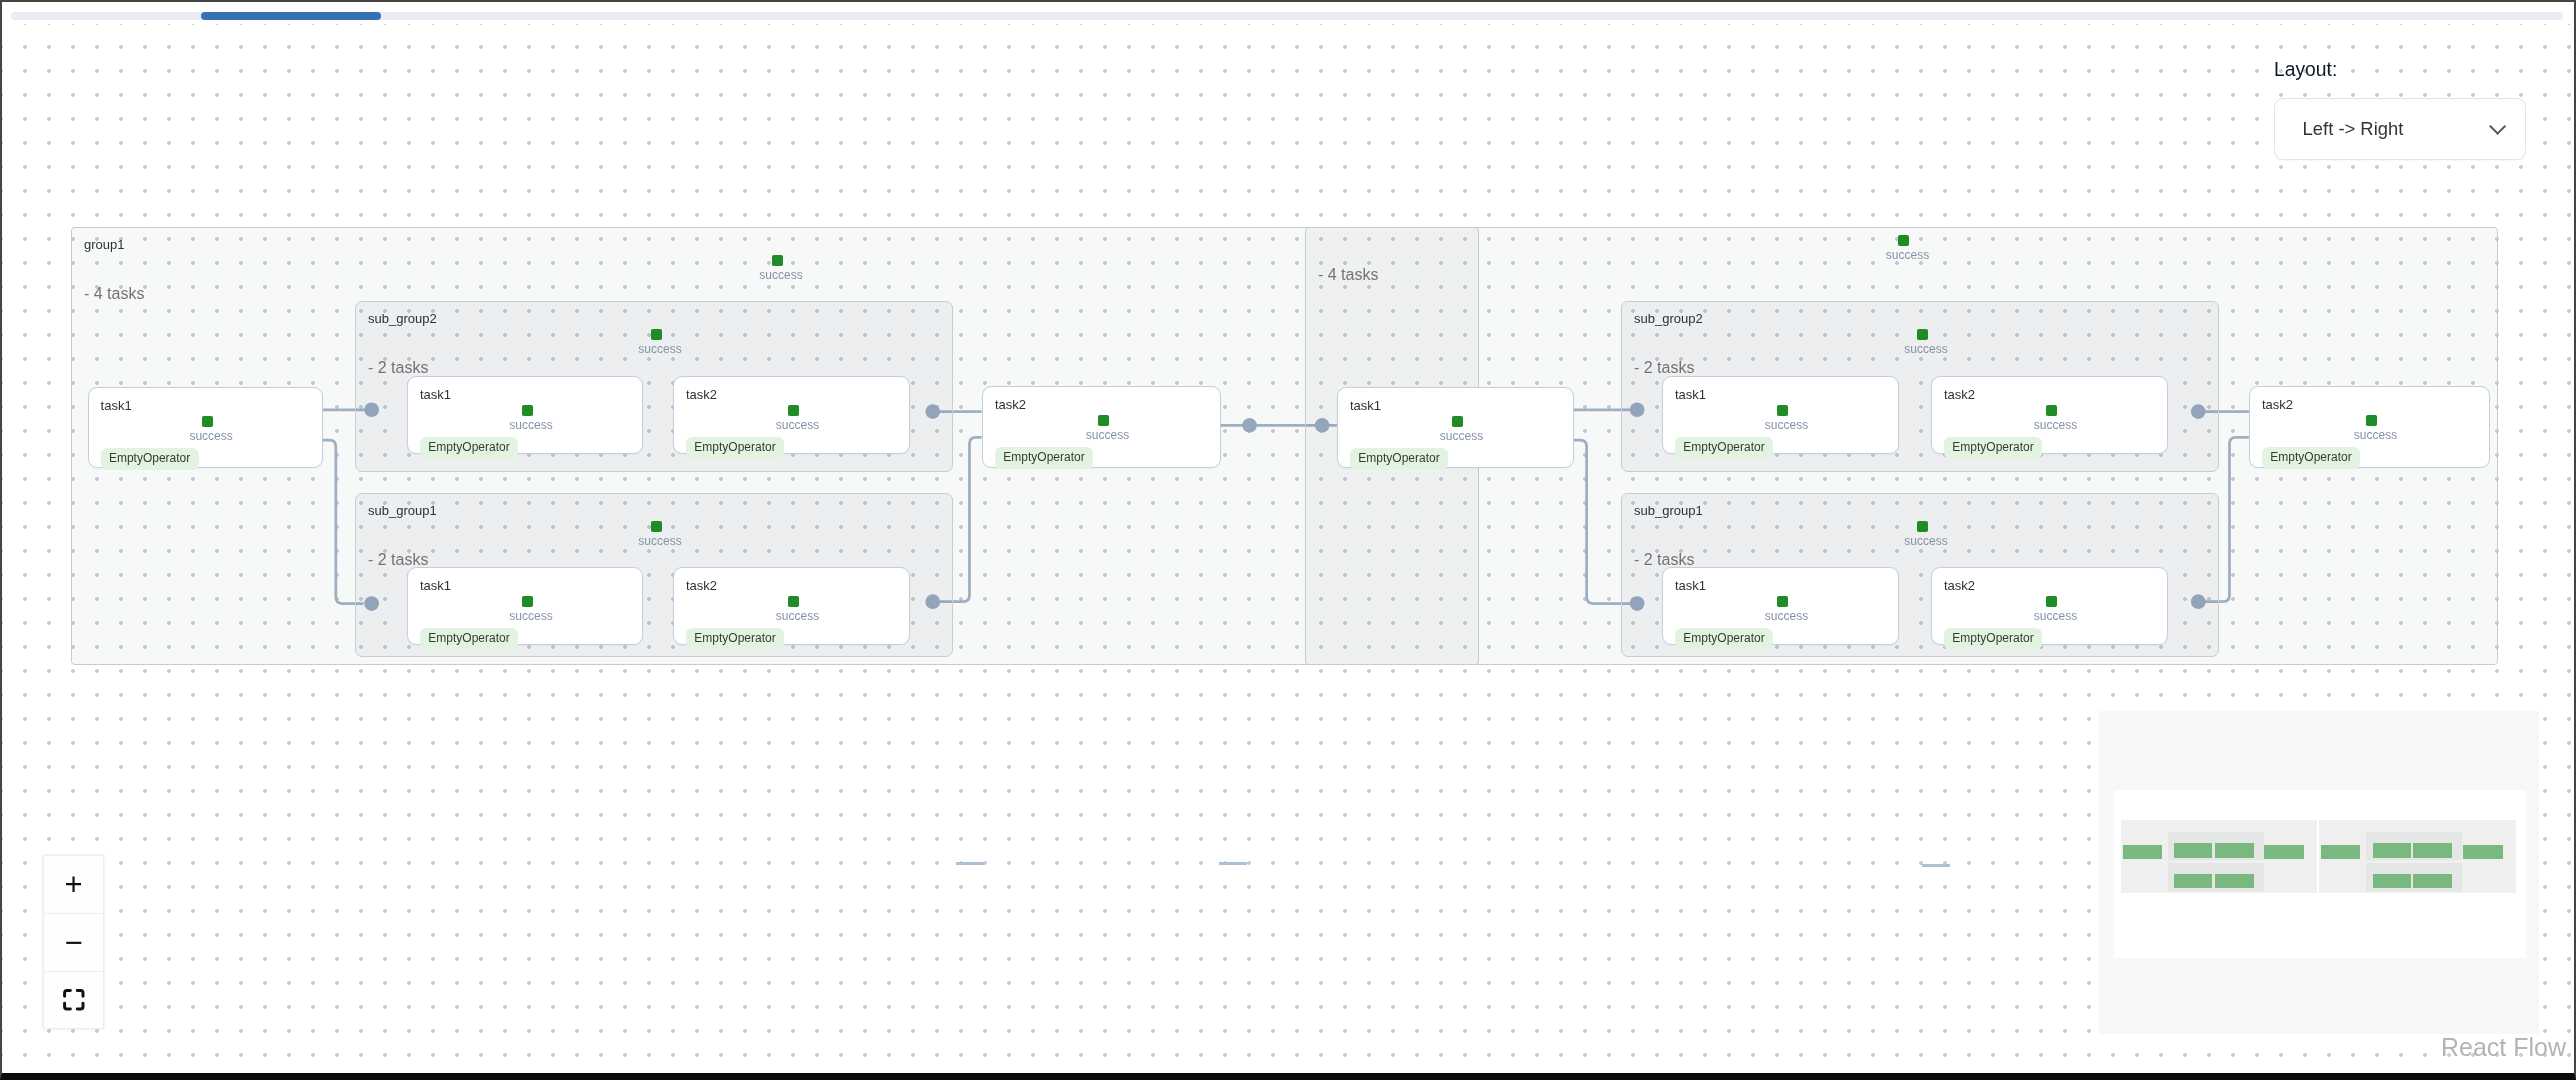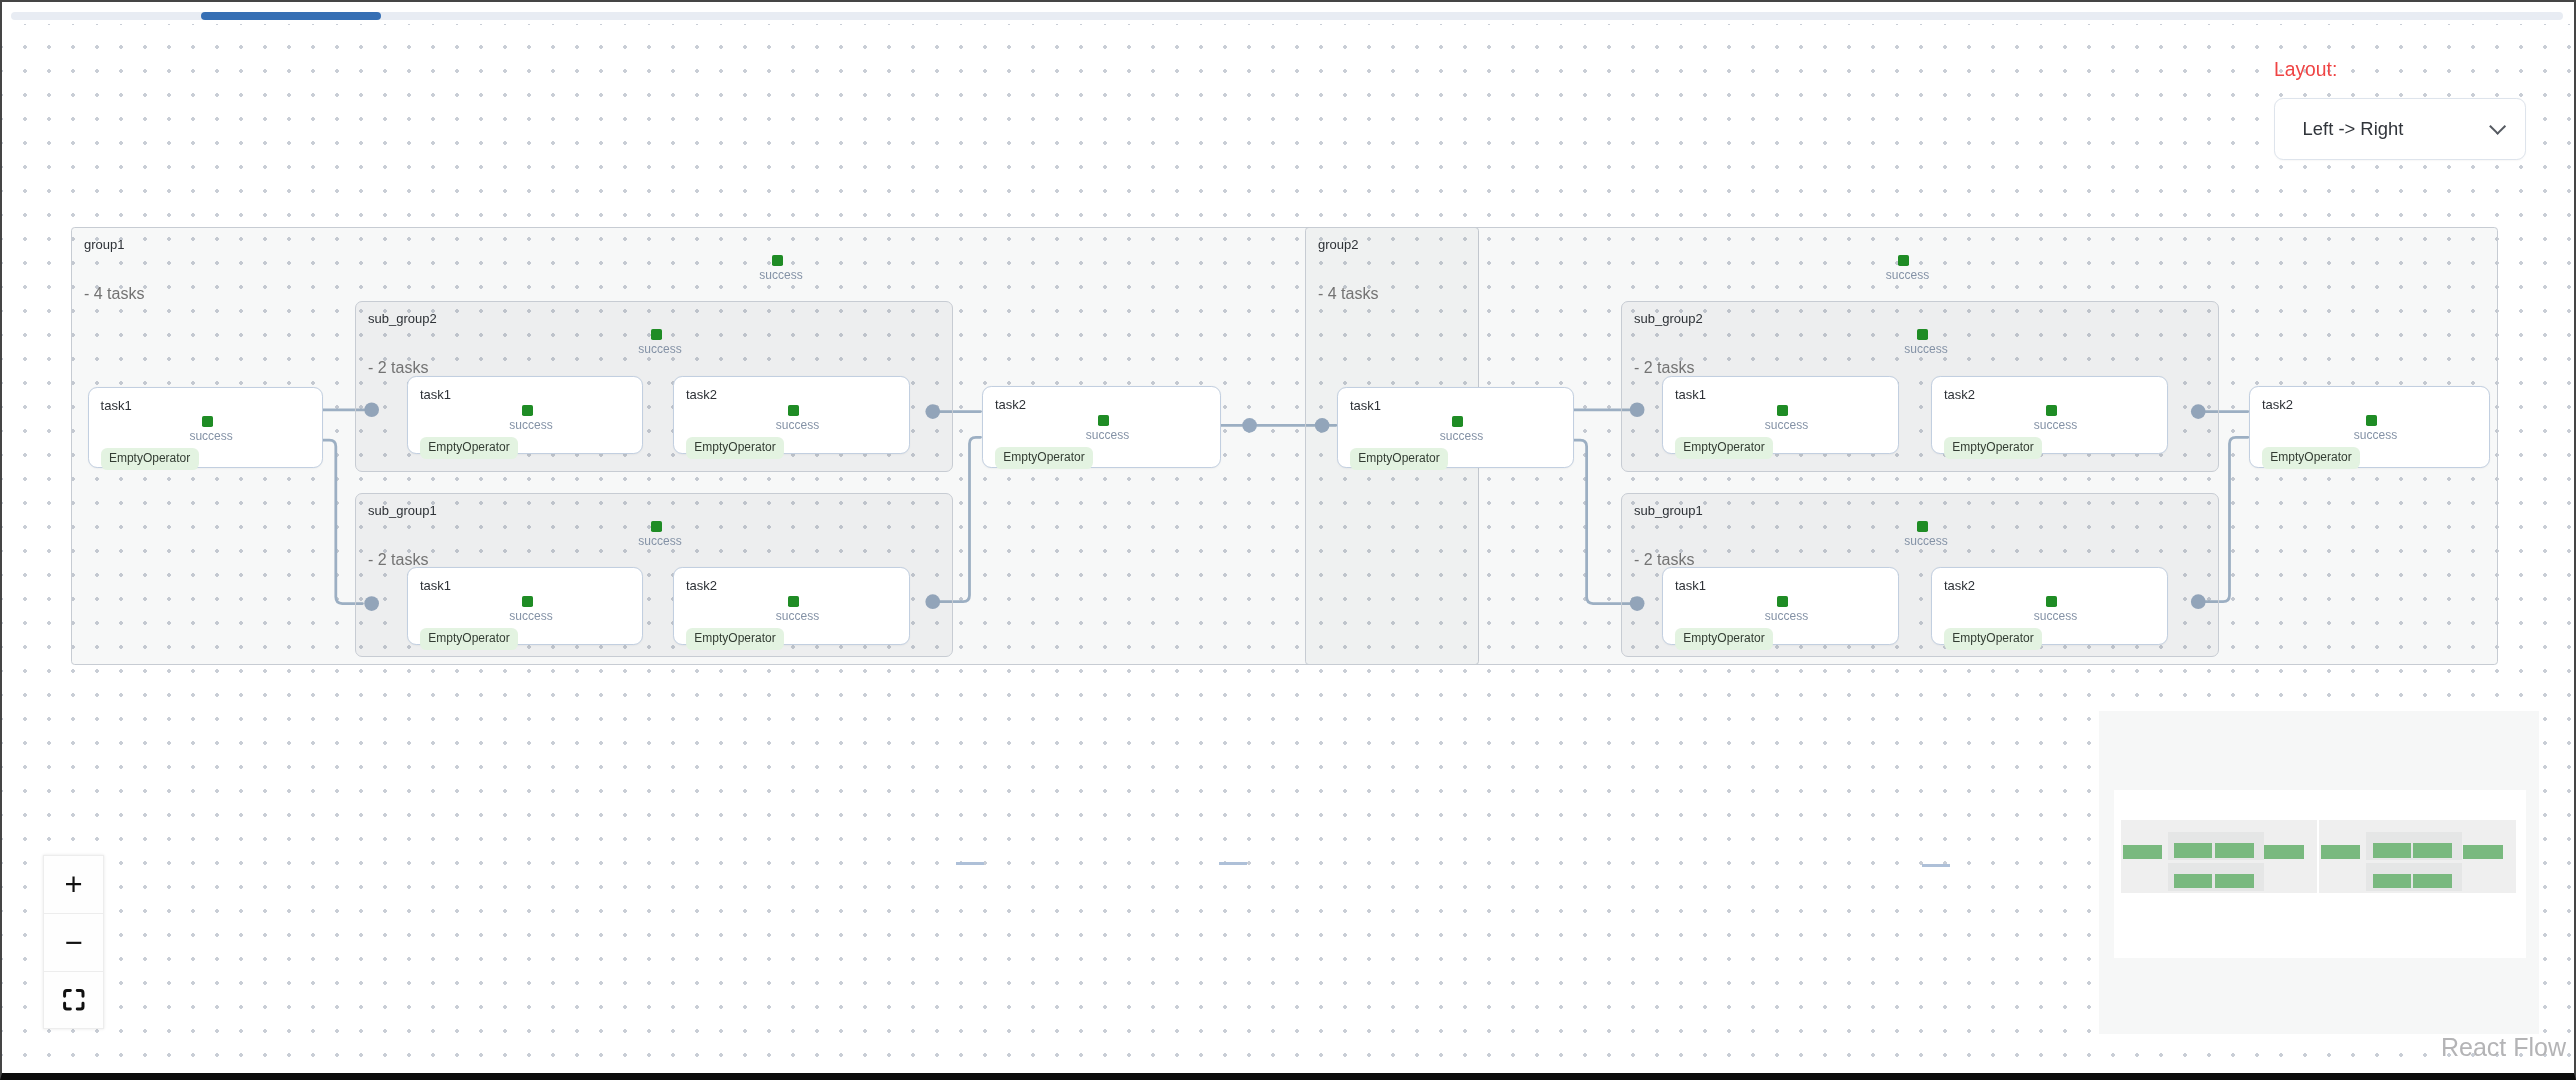--- a/index.html
+++ b/index.html
@@ -17,21 +17,21 @@
     background:#e8ecf3; border-radius:4.6px; }
   .hscroll-thumb{ position:absolute; left:190px; top:0; width:180px; height:8.3px;
     background:#366fb4; border-radius:4.6px; }
 
   
   .canvas{ position:absolute; left:0; top:22px; width:2570px; height:1044px;
     background-image:radial-gradient(circle,#c9ced6 1.6px, transparent 1.7px);
     background-size:24px 24px; background-position:11px 11px; }
 
   
-  .layout-label{ position:absolute; left:2272px; top:57px; font-size:19.3px; color:#ef4444; }
+  .layout-label{ position:absolute; left:2272px; top:57px; font-size:19.3px; color:#0f172a; }
   .layout-select{ position:absolute; left:2272px; top:96px; width:252px; height:62px;
     background:#fff; border:0.9px solid #dee4ec; border-radius:9.2px;
     display:flex; align-items:center; padding:0 24px 0 27.6px; cursor:pointer;
     box-shadow:0 0.9px 1.8px rgba(0,0,0,0.03); }
   .layout-select .val{ font-size:18.4px; color:#30343a; flex:1; }
   .chevron{ width:12px; height:12px; border-right:2.3px solid #555a61; border-bottom:2.3px solid #555a61;
     transform:rotate(45deg) translateY(-3.7px); }
 
   
   .group{ position:absolute; background:rgba(115,120,130,0.055); border:0.9px solid #c7ccd3;
@@ -197,21 +197,20 @@
     <div class="statusrow">
       <span class="sq"></span>
       <span class="stx">success</span>
     </div>
     <div class="pill">EmptyOperator</div>
   </div>
 </div>
 
 <div class="group" style="left:1303px; top:225px; width:1193px; height:438px;">
   <div class="ghead">
-    <div class="gname">group2</div>
     <div class="statusrow">
       <span class="sq"></span>
       <span class="stx">success</span>
     </div>
     <div class="tlink">- 4 tasks</div>
   </div>
 
   <div class="task" style="left:31px; top:159px; width:237px; height:81px;">
     <div class="tname">task1</div>
     <div class="statusrow">

